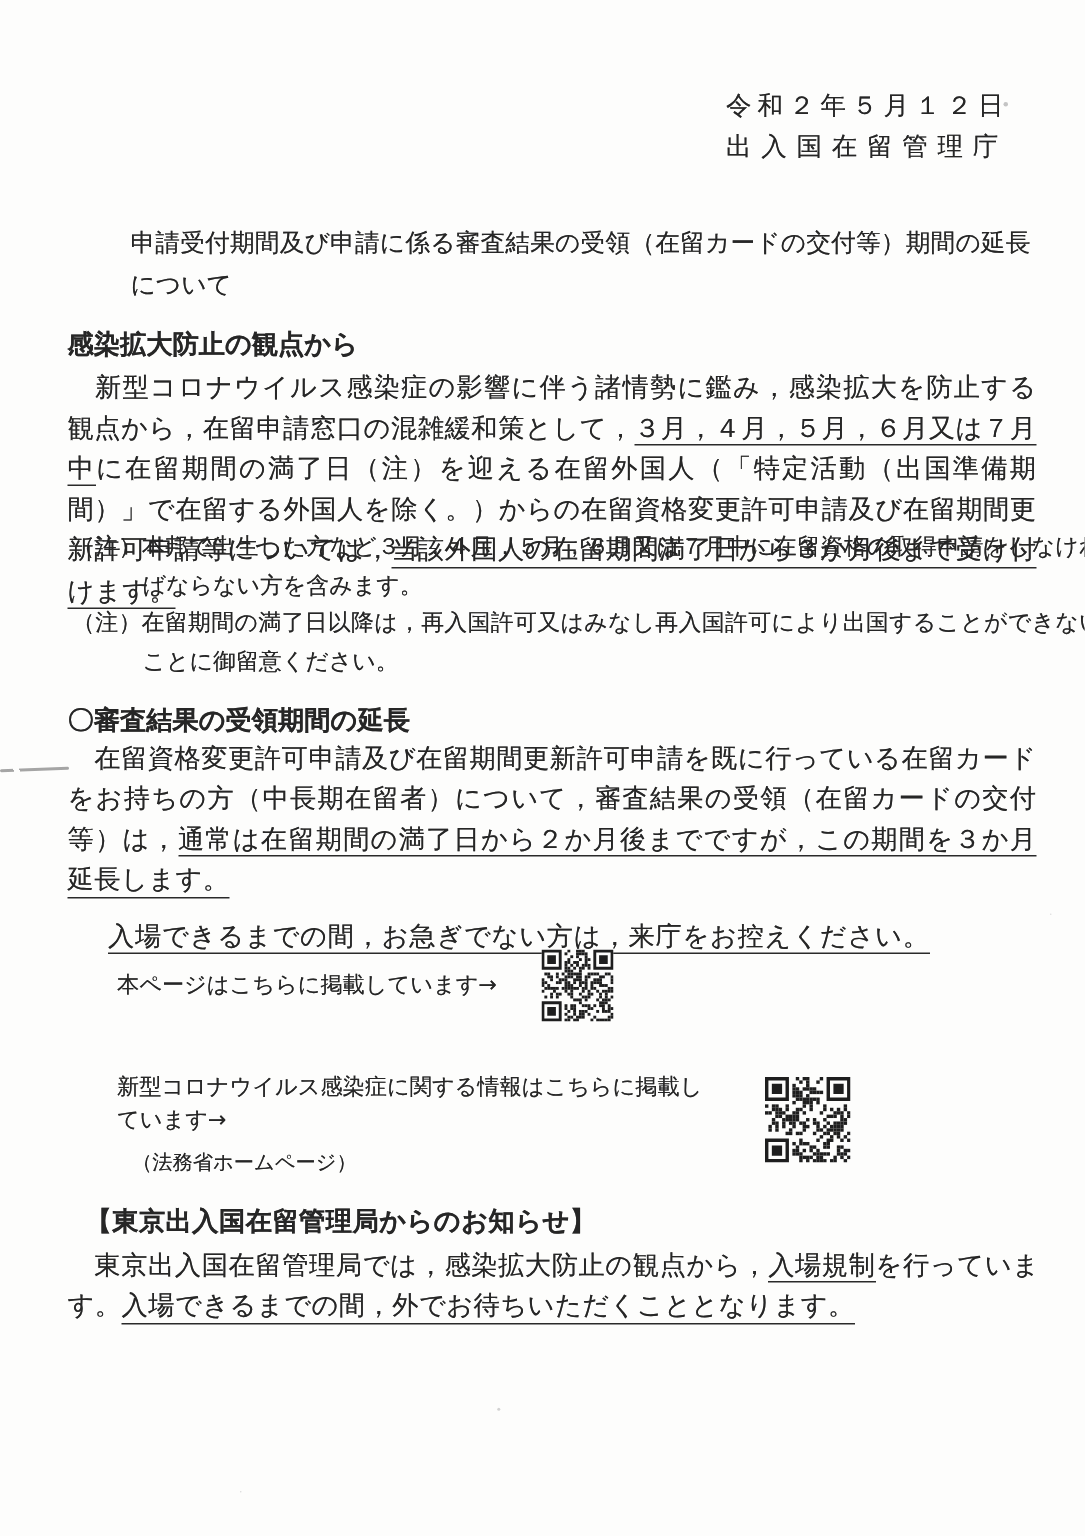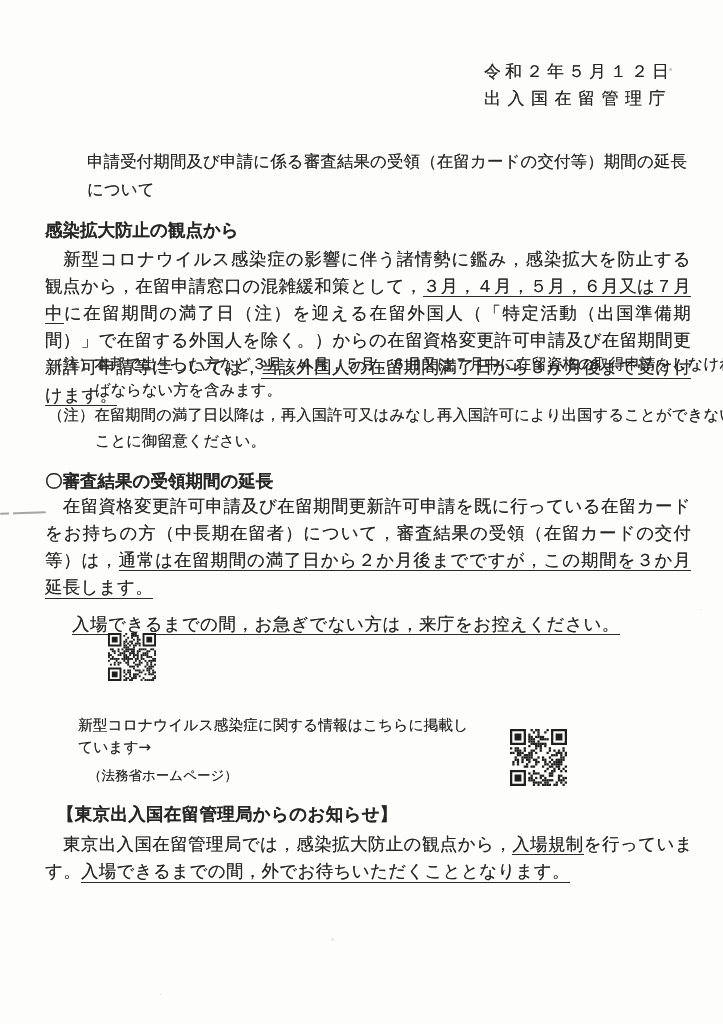--- a/index.html
+++ b/index.html
@@ -23,21 +23,21 @@
   .s1-body{top:228px}
   .s2-body{top:475px}
   .note{left:48px;width:640px;font-size:15.3px;line-height:25.3px;padding-left:47px;text-indent:-47px;text-align:justify}
   .note1{top:337px}
   .note2{top:388px}
   .u{border-bottom:1.6px solid #2a2a2a;padding-bottom:.5px}
   .warning{top:594px;left:72px;font-size:17.5px;letter-spacing:.5px}
   .qr-row{display:flex;align-items:center}
   .qr-row1{top:633px;left:78px}
   .qr-row1 .qr{width:48px;height:48px;margin-left:30px}
-  .qr-row2{top:704px;left:78px;align-items:flex-end}
+  .qr-row2{top:704px;left:78px;align-items:center}
   .qr-row2 .qr{width:57px;height:57px;margin-left:32px;margin-top:2px}
   .qr-caption{font-size:14.8px;line-height:22px}
   .qr-caption-sub{font-size:13.5px;line-height:22px;padding-left:10px;margin-top:6px}
   .qr-label-col{width:400px;padding-top:10px}
   .qr-row1 .qr-caption{width:auto}
   .tokyo-heading{top:787px;left:57px;font-size:17.5px;font-weight:bold;letter-spacing:.3px}
   .tokyo-body{top:813px;left:45px;width:648px;font-size:17.5px;line-height:27.5px;text-align:justify;letter-spacing:.3px}
   .qr{display:block}
   .qr .mod{fill:#1e1e1e}
   
@@ -63,20 +63,21 @@
 
 <p class="abs note note1">（注）本邦で出生した方など３月，４月，５月，６月又は７月中に在留資格の取得申請をしなければならない方を含みます。</p>
 <p class="abs note note2">（注）在留期間の満了日以降は，再入国許可又はみなし再入国許可により出国することができないことに御留意ください。</p>
 
 <h2 class="abs sec-heading s2-heading">〇審査結果の受領期間の延長</h2>
 <p class="abs body-para s2-body"><span>　在留資格変更許可申請及び在留期間更新許可申請を既に行っている在留カードをお持ちの方（中長期在留者）について，審査結果の受領（在留カードの交付等）は，</span><span class="u">通常は在留期間の満了日から２か月後までですが，この期間を３か月延長します。</span></p>
 
 <p class="abs warning"><span class="u">入場できるまでの間，お急ぎでない方は，来庁をお控えください。</span></p>
 
 <div class="abs qr-row qr-row1">
+  <span class="qr-caption">本ページはこちらに掲載しています→</span>
   <svg class="qr" viewBox="0 0 25 25" aria-hidden="true">
     <rect width="25" height="25" fill="#fdfdfc"></rect>
     <g fill="#1e1e1e">
       <path fill-rule="evenodd" d="M0,0h7v7h-7z M1,1h5v5h-5z M2,2h3v3h-3z"></path>
       <path fill-rule="evenodd" d="M18,0h7v7h-7z M19,1h5v5h-5z M20,2h3v3h-3z"></path>
       <path fill-rule="evenodd" d="M0,18h7v7h-7z M1,19h5v5h-5z M2,20h3v3h-3z"></path>
     </g>
     <g class="qr-modules">
         <rect x="9" y="0" width="1" height="1" class="mod"></rect>
         <rect x="12" y="0" width="1" height="1" class="mod"></rect>

